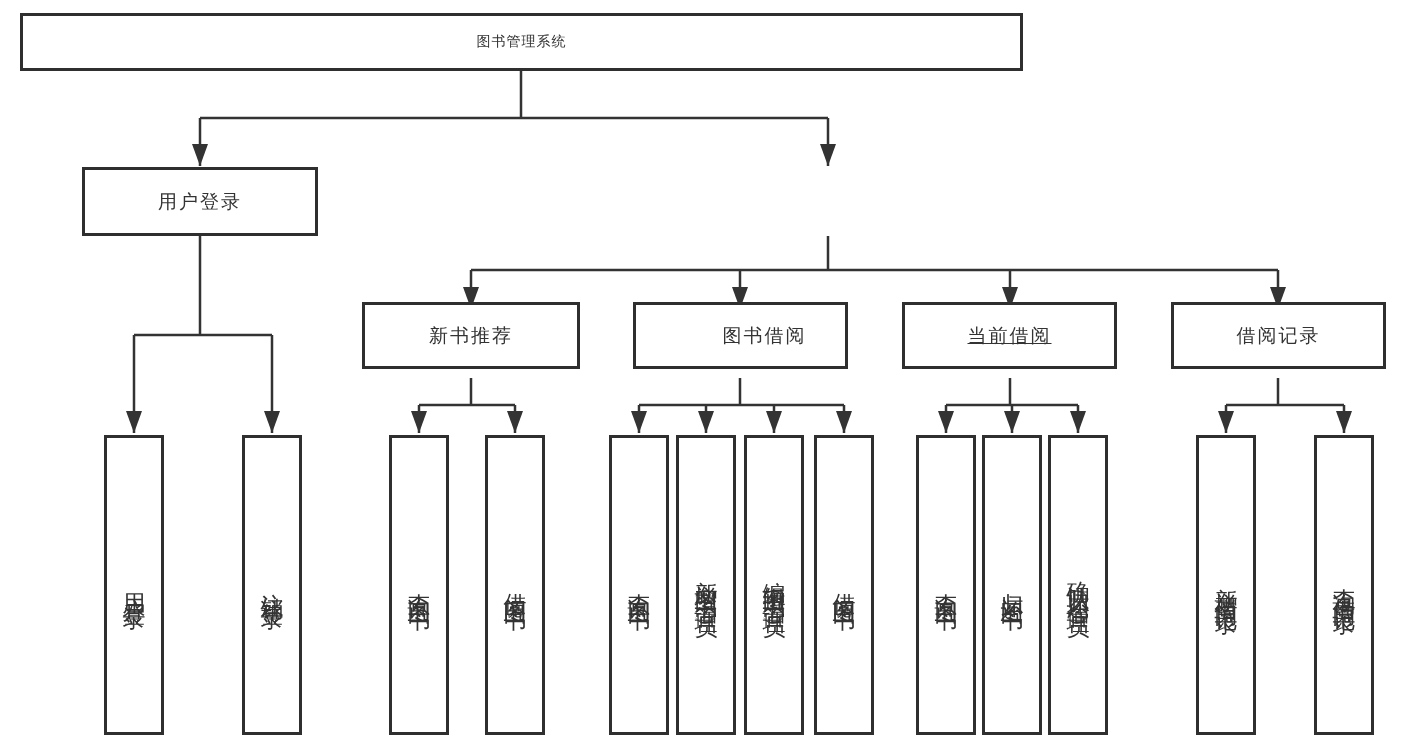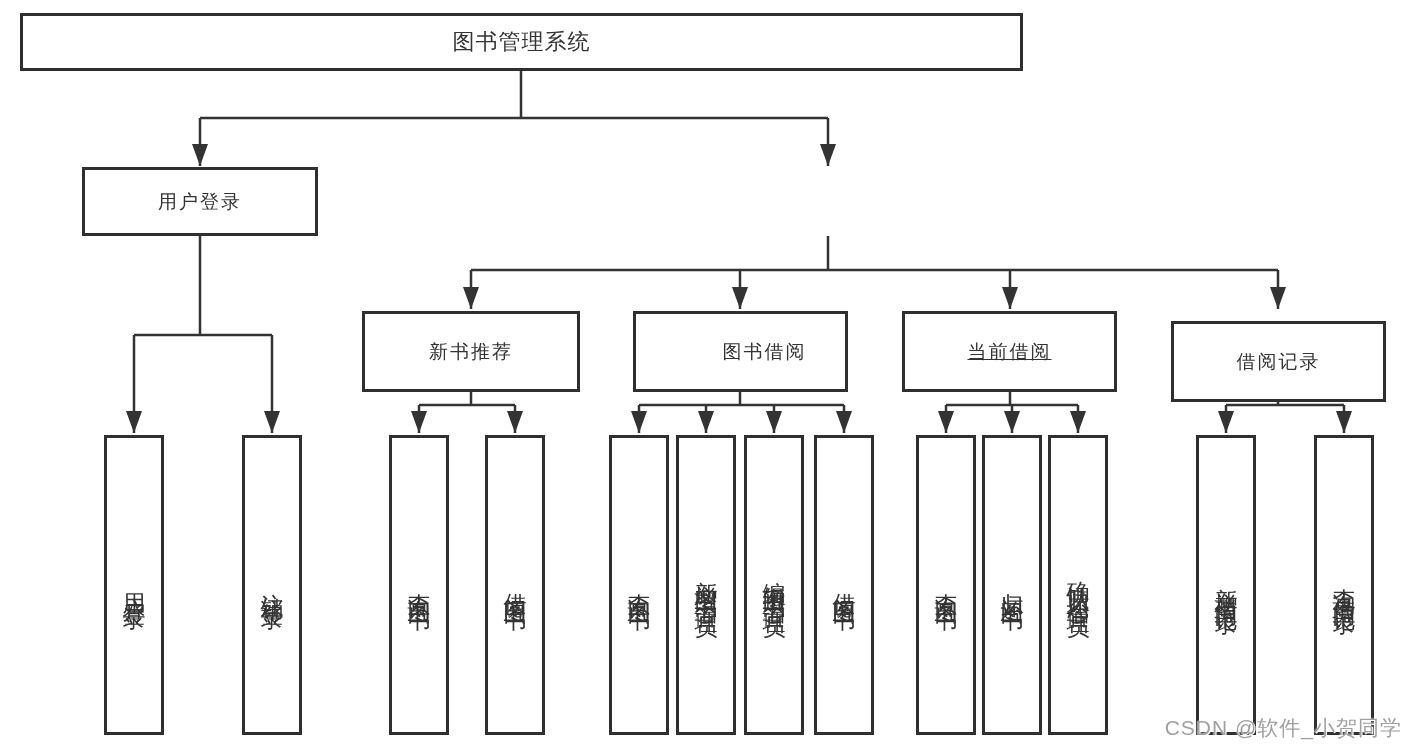--- a/index.html
+++ b/index.html
@@ -19,36 +19,36 @@
   .canvas{position:absolute;inset:0;width:1405px;height:747px;}
   svg.connectors{position:absolute;left:0;top:0;width:1405px;height:747px;pointer-events:none;}
   .node{
     position:absolute;box-sizing:border-box;
     border:3px solid var(--border);
     background:#fff;
     display:flex;align-items:center;justify-content:center;
     color:var(--text);
   }
   .node.h{font-size:19px;letter-spacing:2px;white-space:nowrap;}
-  .node.root{font-size:22px;letter-spacing:1px;}
+  .node.root{font-size:14px;letter-spacing:1px;}
   .node.leaf{width:60px;height:300px;top:435px;}
   .node.leaf span{
     writing-mode:vertical-rl;text-orientation:mixed;
     font-size:23px;letter-spacing:5px;line-height:1;
     white-space:nowrap;
   }
   
   #n-root{left:20px;top:13px;width:1003px;height:58px;}
   #n-userlogin{left:82px;top:167px;width:236px;height:69px;}
   #n-bookmgmt{left:712px;top:167px;width:233px;height:69px;}
-  .l3{top:311px;height:81px;}
+  .l3{top:302px;height:67px;}
   #n-newbooks{left:362px;width:218px;}
   #n-bookborrow{left:633px;width:215px;padding-left:48px;}
   #n-currentborrow{left:902px;width:215px;text-decoration:underline;}
-  #n-records{left:1171px;width:215px;margin-top:10px;}
+  #n-records{left:1171px;width:215px;}
   #lf-a1{left:104px;} #lf-a2{left:242px;}
   #lf-b1{left:389px;} #lf-b2{left:485px;}
   #lf-c1{left:609px;} #lf-c2{left:676px;} #lf-c3{left:744px;} #lf-c4{left:814px;}
   #lf-d1{left:916px;} #lf-d2{left:982px;} #lf-d3{left:1048px;}
   #lf-e1{left:1196px;} #lf-e2{left:1314px;}
   .watermark{
     position:absolute;right:3px;bottom:5px;
     font-size:21px;color:var(--wm);letter-spacing:1px;
     text-shadow:0 0 2px #ffffff,1px 1px 0 #ffffff;
     white-space:nowrap;pointer-events:none;
@@ -143,14 +143,13 @@
     <span>确认归还（管理员）</span>
   </div>
 
   <div id="lf-e1" class="node leaf">
     <span>新增借阅记录</span>
   </div>
   <div id="lf-e2" class="node leaf">
     <span>查询借阅记录</span>
   </div>
 
-  <div class="watermark">CSDN @软件_小贺同学</div>
 </div>
 
 </body></html>

